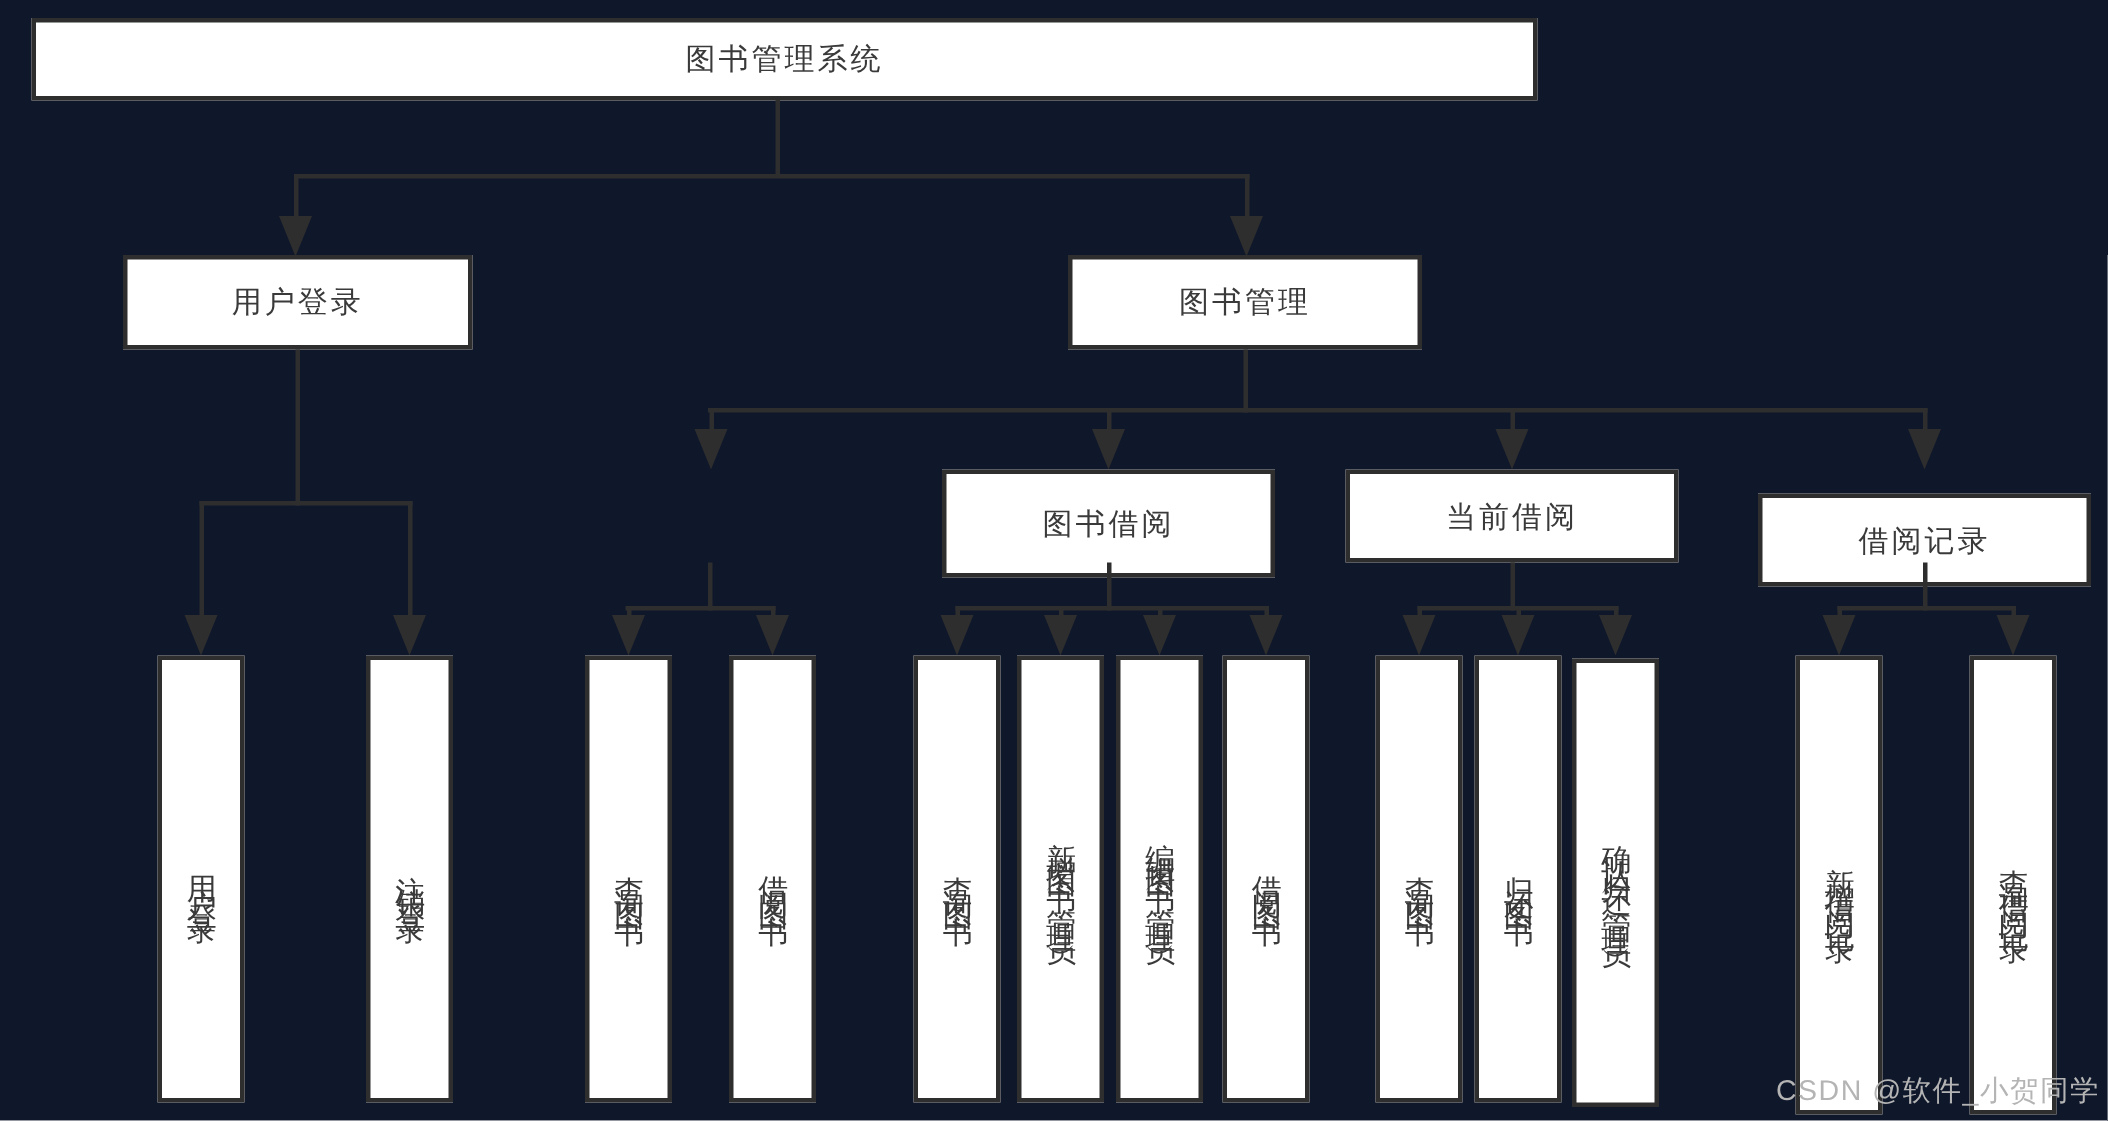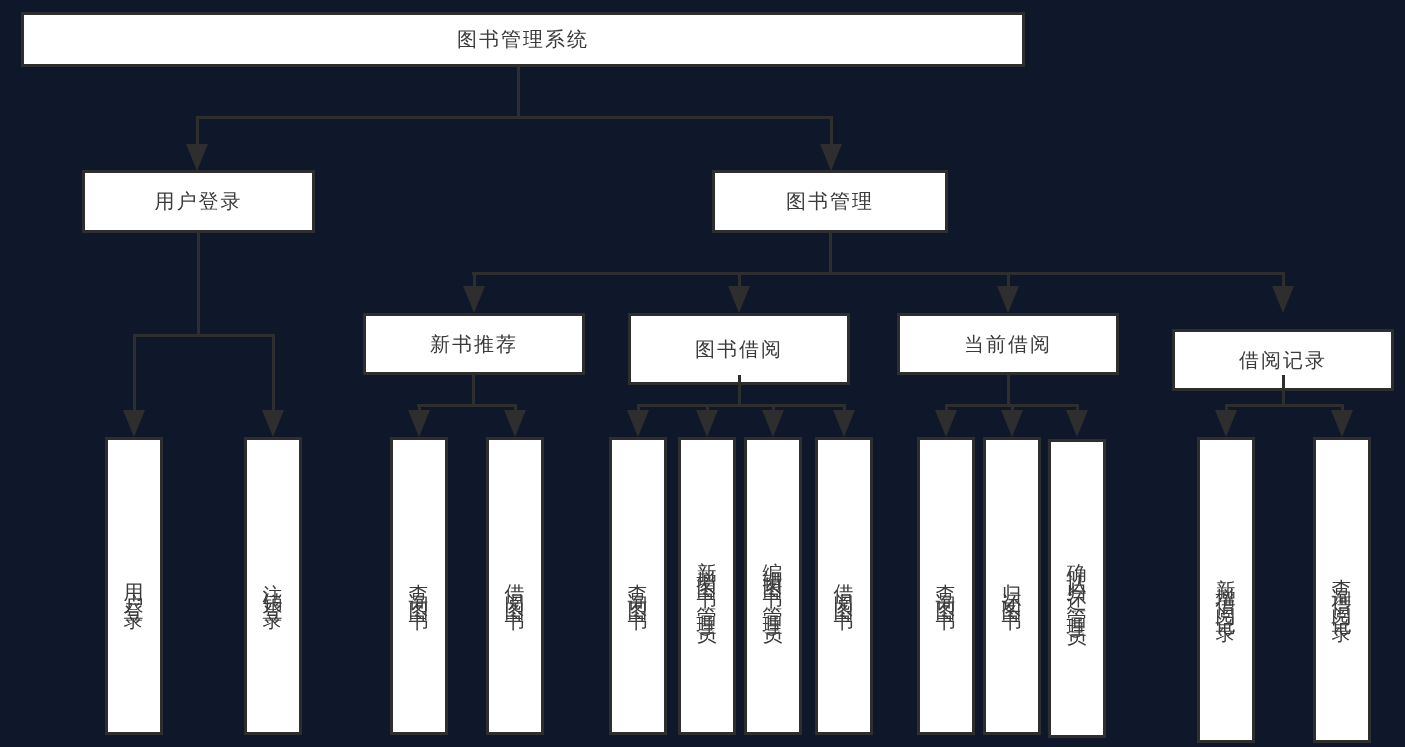--- a/index.html
+++ b/index.html
@@ -69,23 +69,20 @@
   <i class="lh" style="left:472px;top:272px;width:813px;"></i>
   <i class="lv" style="left:473px;top:272px;height:18px;"></i>
   <i class="ar" style="left:463px;top:286px;"></i>
   <i class="lv" style="left:738px;top:272px;height:18px;"></i>
   <i class="ar" style="left:728px;top:286px;"></i>
   <i class="lv" style="left:1007px;top:272px;height:18px;"></i>
   <i class="ar" style="left:997px;top:286px;"></i>
   <i class="lv" style="left:1282px;top:272px;height:18px;"></i>
   <i class="ar" style="left:1272px;top:286px;"></i>
 
-  <div class="box" style="left:363px;top:313px;width:222px;height:62px;">
-    <span>新书推荐</span>
-  </div>
   <div class="box" style="left:628px;top:313px;width:222px;height:72px;">
     <span>图书借阅</span>
   </div>
   <div class="box" style="left:897px;top:313px;width:222px;height:62px;">
     <span>当前借阅</span>
   </div>
   <div class="box" style="left:1172px;top:313px;width:222px;height:62px;margin-top:16px;">
     <span>借阅记录</span>
   </div>
 
@@ -160,14 +157,15 @@
     <span class="vtext">确认归还（管理员）</span>
   </div>
 
   <div class="vbox" style="left:1197px;top:437px;width:58px;height:306px;">
     <span class="vtext">新增借阅记录</span>
   </div>
   <div class="vbox" style="left:1313px;top:437px;width:58px;height:306px;">
     <span class="vtext">查询借阅记录</span>
   </div>
 
+  <div id="watermark">CSDN @软件_小贺同学</div>
 
 </div>
 
 </body></html>

